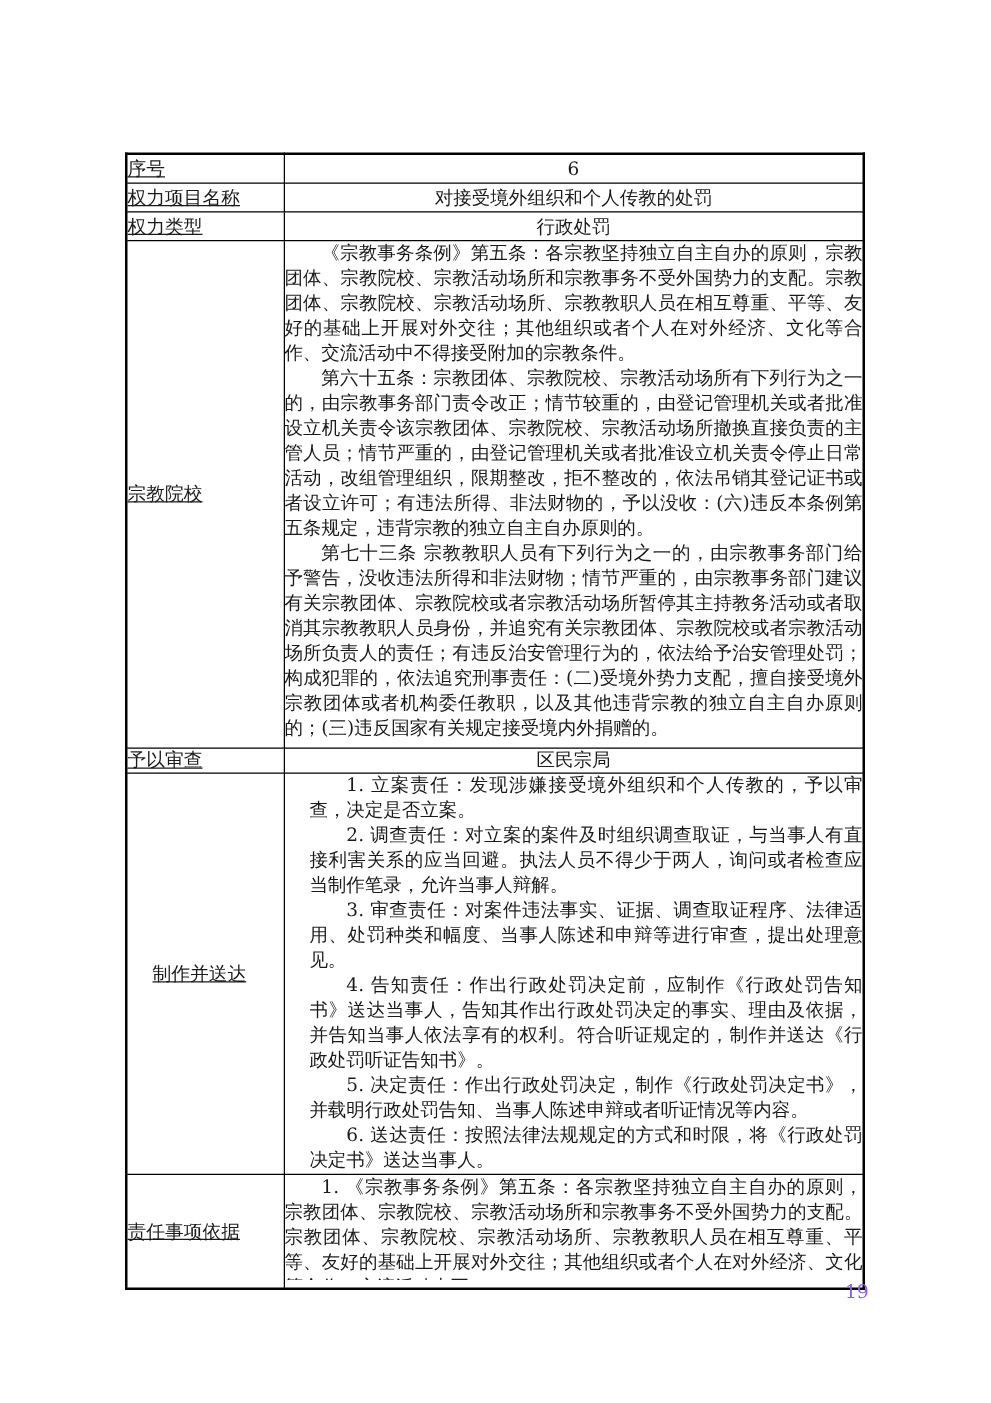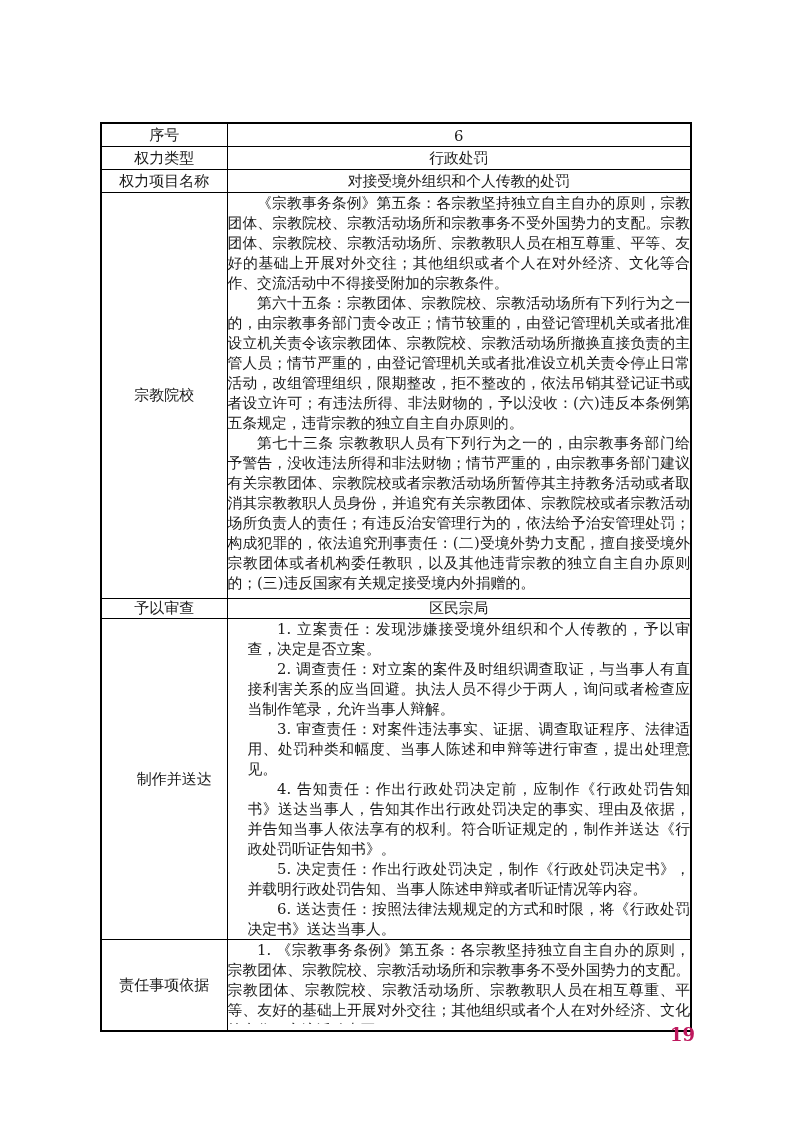--- a/index.html
+++ b/index.html
@@ -25,24 +25,25 @@
     table-layout: fixed;
     border: 2px solid #000;
   }
   table.doc-table td {
     border: 1px solid #000;
     padding: 0;
   }
   col.c-label { width: 126px; }
   col.c-value { width: 464px; }
   td.label-cell {
-    text-align: center;
+    text-align: left;
     vertical-align: middle;
     font-size: 15px;
     padding: 1px 4px;
+    text-decoration: underline;
   }
   td.value-cell {
     font-size: 14.8px;
     vertical-align: middle;
     padding: 1px 8px;
   }
   td.value-center { text-align: center; }
   td.value-paras { vertical-align: top; padding: 2px 8px 0 8px; }
   tr.r-small td { height: 22px; }
   tr.r-tiny td { height: 18px; }
@@ -58,47 +59,46 @@
   .box-basis2 { max-height: 84px; }
   .para {
     margin: 0;
     text-indent: 2em;
     line-height: 20px;
   }
   .page-number {
     position: absolute;
     top: 1024px;
     right: 98px;
-    font-size: 18px;
+    font-size: 15px;
     font-family: "DejaVu Serif", "Liberation Serif", serif;
-    color: #be185d;
-    font-weight: bold;
+    color: #8b5cf6;
   }
 </style>
 </head>
 <body>
 
 <div class="page">
   <table class="doc-table">
     <colgroup>
         <col class="c-label">
         <col class="c-value">
       </colgroup>
     <tbody>
         <tr class="r-small">
       <td class="label-cell">序号</td>
       <td class="value-cell value-center">6</td>
     </tr>
     <tr class="r-small">
+      <td class="label-cell">权力项目名称</td>
+      <td class="value-cell value-center">对接受境外组织和个人传教的处罚</td>
+    </tr>
+    <tr class="r-small">
       <td class="label-cell">权力类型</td>
       <td class="value-cell value-center">行政处罚</td>
-    </tr>
-    <tr class="r-small">
-      <td class="label-cell">权力项目名称</td>
-      <td class="value-cell value-center">对接受境外组织和个人传教的处罚</td>
     </tr>
     <tr class="r-basis">
       <td class="label-cell">宗教院校</td>
       <td class="value-cell value-paras">
         <div class="paras-box box-basis">
               <p class="para">《宗教事务条例》第五条：各宗教坚持独立自主自办的原则，宗教团体、宗教院校、宗教活动场所和宗教事务不受外国势力的支配。宗教团体、宗教院校、宗教活动场所、宗教教职人员在相互尊重、平等、友好的基础上开展对外交往；其他组织或者个人在对外经济、文化等合作、交流活动中不得接受附加的宗教条件。</p>
               <p class="para">第六十五条：宗教团体、宗教院校、宗教活动场所有下列行为之一的，由宗教事务部门责令改正；情节较重的，由登记管理机关或者批准设立机关责令该宗教团体、宗教院校、宗教活动场所撤换直接负责的主管人员；情节严重的，由登记管理机关或者批准设立机关责令停止日常活动，改组管理组织，限期整改，拒不整改的，依法吊销其登记证书或者设立许可；有违法所得、非法财物的，予以没收：(六)违反本条例第五条规定，违背宗教的独立自主自办原则的。</p>
               <p class="para">第七十三条 宗教教职人员有下列行为之一的，由宗教事务部门给予警告，没收违法所得和非法财物；情节严重的，由宗教事务部门建议有关宗教团体、宗教院校或者宗教活动场所暂停其主持教务活动或者取消其宗教教职人员身份，并追究有关宗教团体、宗教院校或者宗教活动场所负责人的责任；有违反治安管理行为的，依法给予治安管理处罚；构成犯罪的，依法追究刑事责任：(二)受境外势力支配，擅自接受境外宗教团体或者机构委任教职，以及其他违背宗教的独立自主自办原则的；(三)违反国家有关规定接受境内外捐赠的。</p>
             </div>
       </td>

